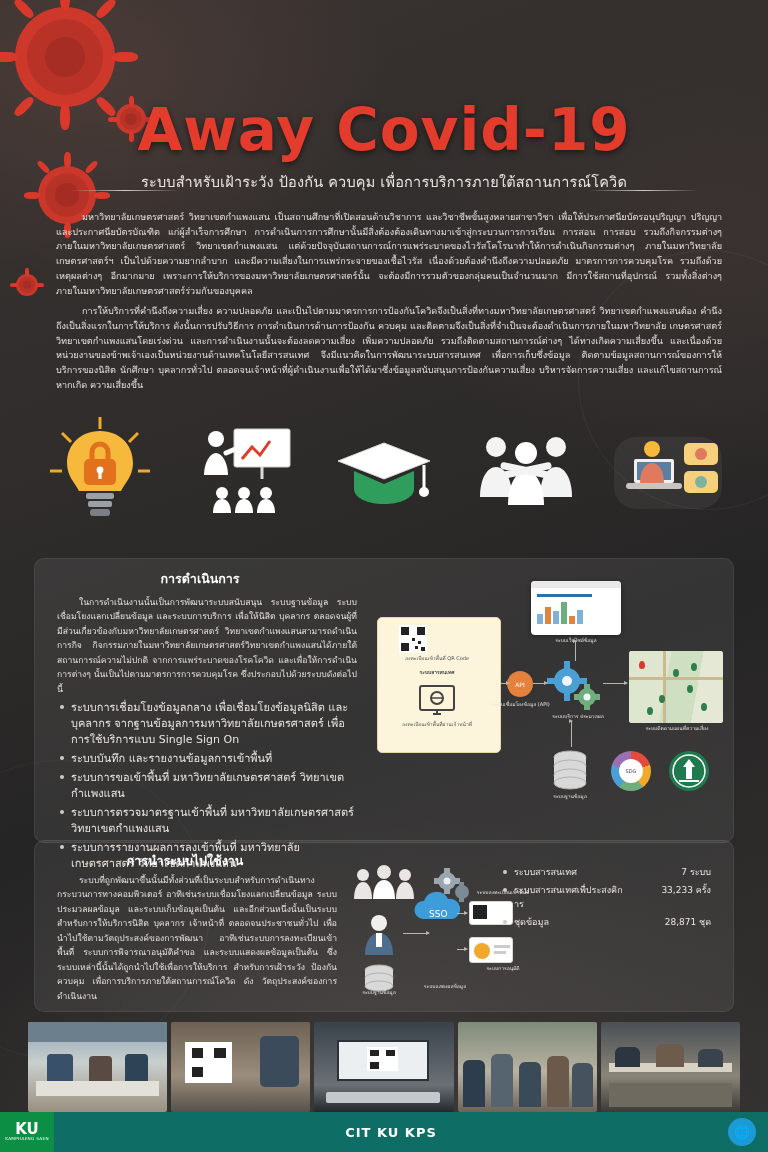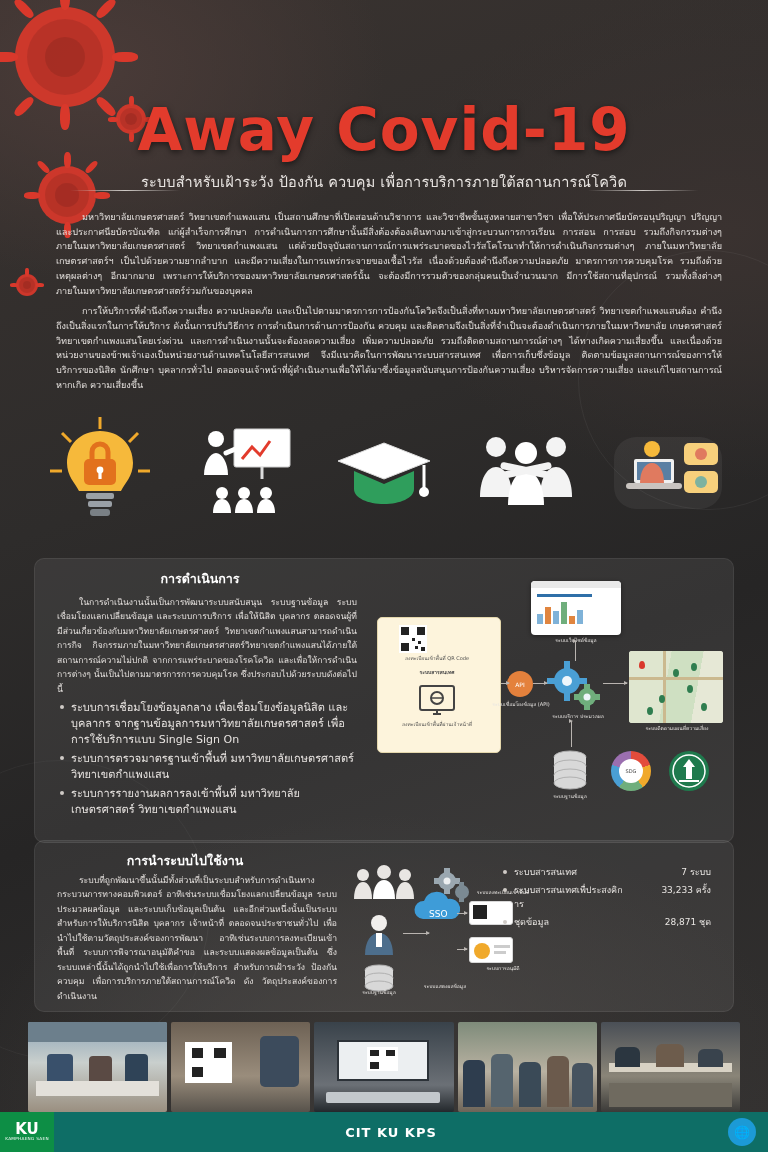--- a/index.html
+++ b/index.html
@@ -289,20 +289,22 @@
 
   <div class="panel" id="panel1">
     <div class="panel-h" style="width:330px; text-align:center;">การดำเนินการ</div>
 
     <div style="position:absolute; left:22px; top:36px; width:300px;">
       <div class="ptext">
           <p>ในการดำเนินงานนั้นเป็นการพัฒนาระบบสนับสนุน ระบบฐานข้อมูล ระบบเชื่อมโยงแลกเปลี่ยนข้อมูล และระบบการบริการ เพื่อให้นิสิต บุคลากร ตลอดจนผู้ที่มีส่วนเกี่ยวข้องกับมหาวิทยาลัยเกษตรศาสตร์ วิทยาเขตกำแพงแสนสามารถดำเนินการกิจ กิจกรรมภายในมหาวิทยาลัยเกษตรศาสตร์วิทยาเขตกำแพงแสนได้ภายใต้สถานการณ์ความไม่ปกติ จากการแพร่ระบาดของโรคโควิด และเพื่อให้การดำเนินการต่างๆ นั้นเป็นไปตามมาตรการการควบคุมโรค ซึ่งประกอบไปด้วยระบบดังต่อไปนี้</p>
         </div>
       <ul class="blist">
         <li>ระบบการเชื่อมโยงข้อมูลกลาง เพื่อเชื่อมโยงข้อมูลนิสิต และบุคลากร จากฐานข้อมูลการมหาวิทยาลัยเกษตรศาสตร์ เพื่อการใช้บริการแบบ Single Sign On</li>
+        <li>ระบบบันทึก และรายงานข้อมูลการเข้าพื้นที่</li>
+        <li>ระบบการขอเข้าพื้นที่ มหาวิทยาลัยเกษตรศาสตร์ วิทยาเขตกำแพงแสน</li>
         <li>ระบบการตรวจมาตรฐานเข้าพื้นที่ มหาวิทยาลัยเกษตรศาสตร์ วิทยาเขตกำแพงแสน</li>
         <li>ระบบการรายงานผลการลงเข้าพื้นที่ มหาวิทยาลัยเกษตรศาสตร์ วิทยาเขตกำแพงแสน</li>
       </ul>
     </div>
 
     <div style="position:absolute; left:336px; top:22px; width:354px; height:250px;">
 
       <div class="d-card" style="left:160px; top:0px; width:90px; height:54px; box-shadow:0 1px 4px rgba(0,0,0,.4);">
         <div style="height:7px; background:#e9e9e9; border-radius:4px 4px 0 0;"></div>
         <div style="padding:6px;">

